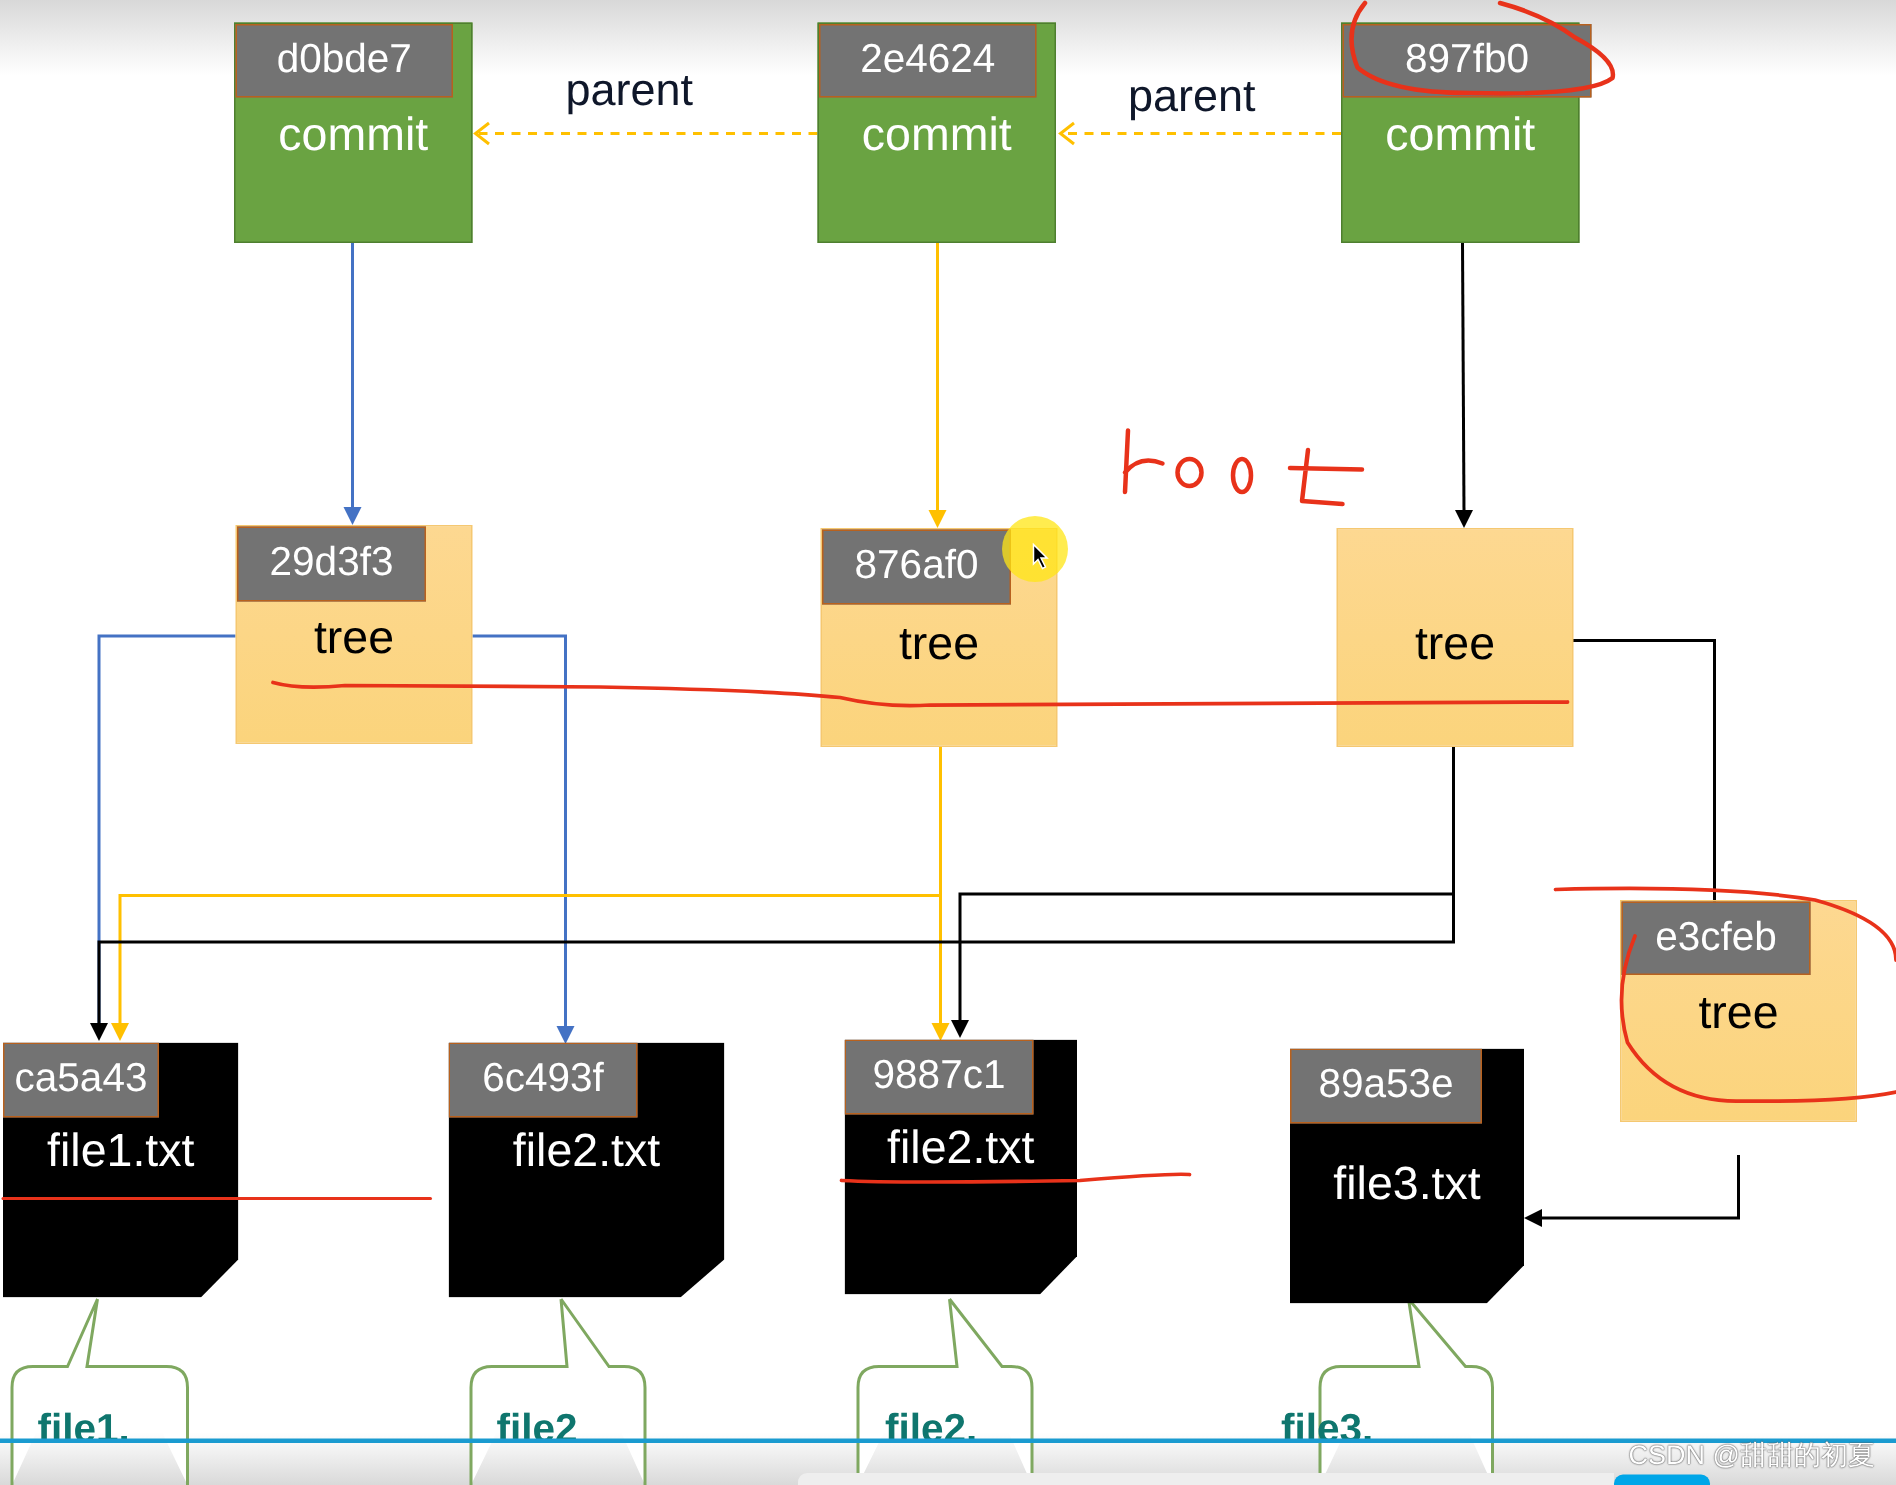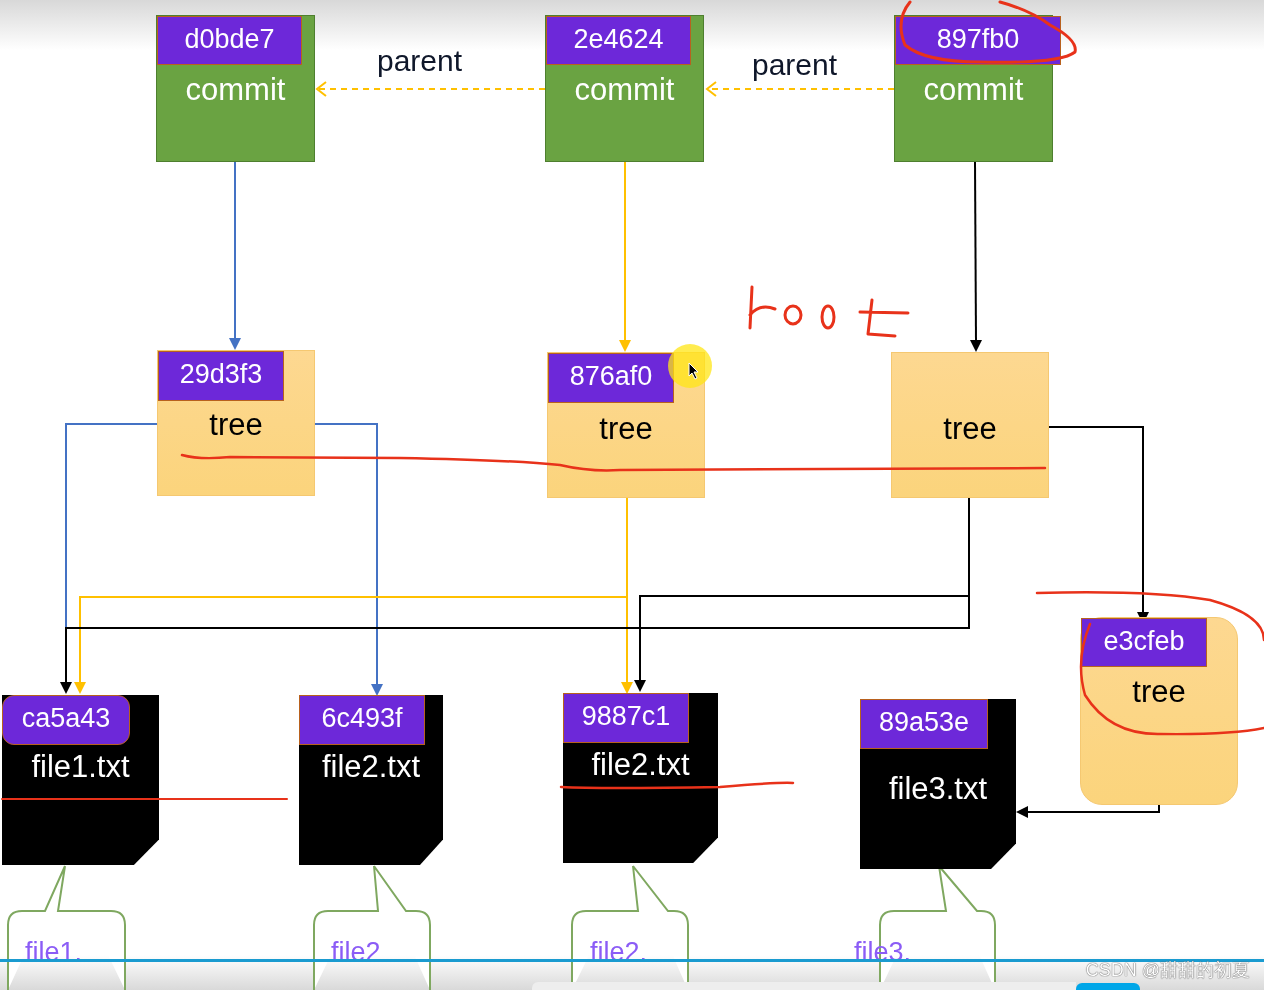--- a/index.html
+++ b/index.html
@@ -4,27 +4,27 @@
 <style>
   html,body{margin:0;padding:0;}
   body{width:1264px;height:990px;position:relative;overflow:hidden;background:#fff;font-family:"Liberation Sans","DejaVu Sans",sans-serif;}
   .topfade{position:absolute;left:0;top:0;width:1264px;height:50px;background:linear-gradient(#d8d8d8,#fff);z-index:0;}
   .botfade{position:absolute;left:0;top:955px;width:1264px;height:35px;background:linear-gradient(#fff,#d9d9d9);z-index:0;}
   svg#lines{position:absolute;left:0;top:0;z-index:1;}
   .node{position:absolute;z-index:2;box-sizing:border-box;}
   .commit{background:#6aa342;border:1px solid #4e7f2f;}
   .tree{background:linear-gradient(#fdd891,#fbd47c);border:1px solid #f5c871;}
   .blob{background:#000;}
-  .hash{position:absolute;left:0;top:0;background:#6d28d9;border:1px solid #b8611e;color:#fff;font-size:27px;line-height:44px;text-align:center;box-sizing:border-box;}
+  .hash{position:absolute;left:0;top:0;background:#737373;border:1px solid #b8611e;color:#fff;font-size:27px;line-height:44px;text-align:center;box-sizing:border-box;}
   .label{position:absolute;left:0;width:100%;text-align:center;font-size:31px;}
   .commit .label{color:#fff;top:56px;}
   .tree .label{color:#000;}
   .blob .label{color:#fff;}
   .edge-label{position:absolute;font-size:30px;color:#0f172a;z-index:2;}
-  .callout-text{position:absolute;font-size:27px;color:#8b5cf6;z-index:3;font-weight:normal;}
+  .callout-text{position:absolute;font-size:27px;color:#0f766e;z-index:3;font-weight:bold;}
   .watermark{position:absolute;right:14px;top:958px;font-size:18px;color:#fff;text-shadow:0 0 1px #555,0 0 1px #555;z-index:5;}
   .blue-line{position:absolute;left:0;top:959px;width:1264px;height:3px;background:#1a9bd0;z-index:4;}
   .blue-tab{position:absolute;left:1076px;top:983px;width:64px;height:7px;background:#00a6e8;border-radius:6px 6px 0 0;z-index:5;}
   .progress{position:absolute;left:532px;top:982px;width:544px;height:8px;background:#eee;border-radius:6px 0 0 0;z-index:5;}
   .cursor-halo{position:absolute;left:668px;top:344px;width:44px;height:44px;border-radius:50%;background:rgba(255,230,20,0.75);z-index:6;}
   .cursor{position:absolute;left:688px;top:362px;z-index:7;}
   svg#ink{position:absolute;left:0;top:0;z-index:8;pointer-events:none;}
 </style>
 </head>
 <body>
@@ -123,30 +123,30 @@
   <div class="hash" style="width:126px;height:50px;">29d3f3</div>
   <div class="label" style="top:56px;">tree</div>
 </div>
 <div class="node tree" style="left:547px;top:352px;width:158px;height:146px;">
   <div class="hash" style="width:126px;height:50px;">876af0</div>
   <div class="label" style="top:58px;">tree</div>
 </div>
 <div class="node tree" style="left:891px;top:352px;width:158px;height:146px;">
   <div class="label" style="top:58px;">tree</div>
 </div>
-<div class="node tree" style="left:1080px;top:617px;width:158px;height:188px;border-radius:22px;">
+<div class="node tree" style="left:1080px;top:600px;width:158px;height:148px;">
   <div class="hash" style="width:126px;height:49px;">e3cfeb</div>
   <div class="label" style="top:56px;">tree</div>
 </div>
 
 <div class="node blob" style="left:2px;top:695px;width:157px;height:170px;clip-path:polygon(0 0,100% 0,100% 85%,84% 100%,0 100%);">
-  <div class="hash" style="width:128px;height:50px;border-radius:12px;">ca5a43</div>
+  <div class="hash" style="width:104px;height:50px;">ca5a43</div>
   <div class="label" style="top:54px;">file1.txt</div>
 </div>
-<div class="node blob" style="left:299px;top:695px;width:144px;height:170px;clip-path:polygon(0 0,100% 0,100% 85%,84% 100%,0 100%);">
+<div class="node blob" style="left:299px;top:695px;width:184px;height:170px;clip-path:polygon(0 0,100% 0,100% 85%,84% 100%,0 100%);">
   <div class="hash" style="width:126px;height:50px;">6c493f</div>
   <div class="label" style="top:54px;">file2.txt</div>
 </div>
 <div class="node blob" style="left:563px;top:693px;width:155px;height:170px;clip-path:polygon(0 0,100% 0,100% 85%,84% 100%,0 100%);">
   <div class="hash" style="width:126px;height:50px;">9887c1</div>
   <div class="label" style="top:54px;">file2.txt</div>
 </div>
 <div class="node blob" style="left:860px;top:699px;width:156px;height:170px;clip-path:polygon(0 0,100% 0,100% 85%,84% 100%,0 100%);">
   <div class="hash" style="width:128px;height:50px;">89a53e</div>
   <div class="label" style="top:72px;">file3.txt</div>

